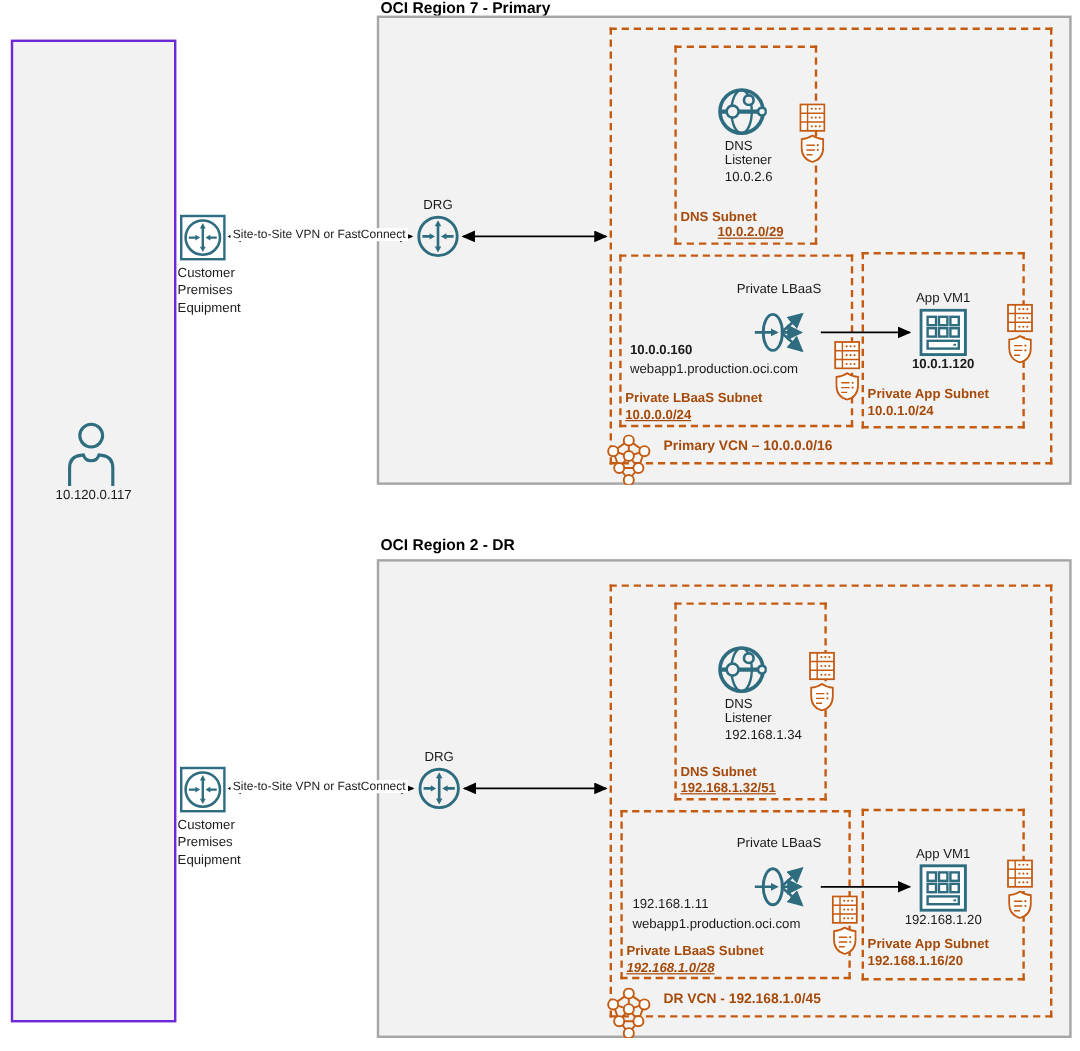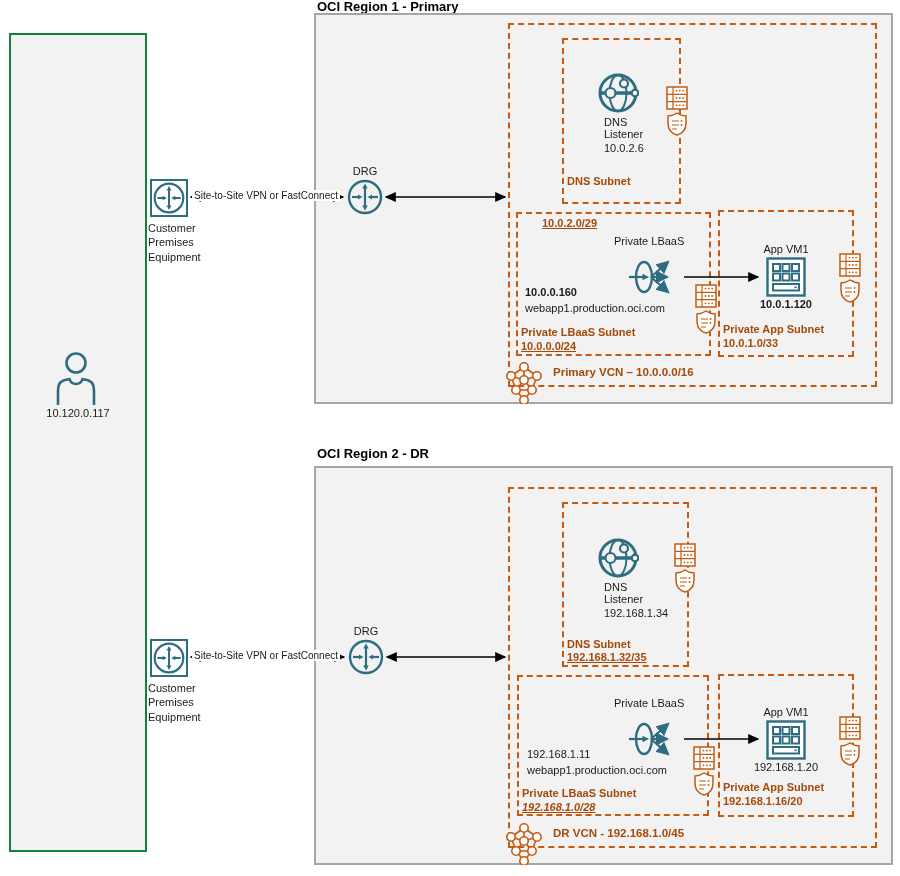--- a/index.html
+++ b/index.html
@@ -6,21 +6,21 @@
   #page {
     position:relative; width:900px; height:876px;
     font-family:"Liberation Sans", sans-serif; color:#1a1a1a;
     overflow:hidden; background:#fff;
   }
   .abs { position:absolute; }
   .region {
     background:#f2f2f2; border:2px solid #a6a6a6;
   }
   .userbox {
-    background:#f2f2f2; border:2px solid #15803d;
+    background:#f2f2f2; border:2px solid #6d28d9;
   }
   .title { font-size:13px; font-weight:bold; color:#000; white-space:nowrap; }
   .vcn {
     border:2px dashed #C55A11;
   }
   .subnet {
     border:2px dashed #C55A11;
   }
   .subnet-name { font-size:11px; font-weight:bold; color:#A54A0A; white-space:nowrap;text-align:right; }
   .cidr { font-size:11px; font-weight:bold; color:#A54A0A; white-space:nowrap; }
@@ -48,21 +48,21 @@
   <div class="abs userbox" style="left:9px; top:33px; width:134px; height:815px;">
     <div class="abs" style="left:39px; top:315px;">
       <svg width="52" height="56" viewBox="0 0 52 56" fill="none" stroke="#2E6C80" stroke-width="2.6">
         <circle cx="26" cy="13" r="9.5"></circle>
         <path d="M8 55 L8 40 Q8 30.5 17 29.5 L19.5 29.2 Q21 34 26 34 Q31 34 32.5 29.2 L35 29.5 Q44 30.5 44 40 L44 55"></path>
       </svg>
     </div>
     <div class="abs node-label center" style="left:0; top:372px; width:134px;">10.120.0.117</div>
   </div>
 
-  <div class="abs title" style="left:317px; top:-1px;">OCI Region 1 - Primary</div>
+  <div class="abs title" style="left:317px; top:-1px;">OCI Region 7 - Primary</div>
   <div class="abs region" style="left:314px; top:13px; width:575px; height:387px;"></div>
 
   <div class="abs vcn" style="left:508px; top:23px; width:365px; height:360px;"></div>
   <div class="abs" style="left:503px; top:362px;">
     <svg width="42" height="42" viewBox="0 0 42 42">
       <g stroke="#C55A11" stroke-width="1.6" fill="none">
         <path d="M21 5 L8 14 M21 5 L34 14 M21 5 L21 18 M8 14 L21 18 M34 14 L21 18 M8 14 L13 28 M34 14 L29 28 M21 18 L13 28 M21 18 L29 28 M13 28 L21 38 M29 28 L21 38 M13 28 L29 28"></path>
       </g>
       <g stroke="#C55A11" stroke-width="1.6" fill="#ffffff">
         <circle cx="21" cy="5" r="4.2"></circle>
@@ -85,21 +85,21 @@
       <line x1="4" y1="21" x2="38" y2="21" stroke="#2E6C80" stroke-width="3.5"></line>
       <circle cx="13.5" cy="21" r="5" fill="#f2f2f2" stroke="#2E6C80" stroke-width="2.2"></circle>
       <circle cx="27" cy="11.5" r="4" fill="#f2f2f2" stroke="#2E6C80" stroke-width="2.2"></circle>
       <circle cx="38" cy="21" r="3.3" fill="#f2f2f2" stroke="#2E6C80" stroke-width="2.2"></circle>
     </svg>
   </div>
   <div class="abs node-label" style="left:604px; top:116px;">DNS</div>
   <div class="abs node-label" style="left:604px; top:128px;">Listener</div>
   <div class="abs node-label" style="left:604px; top:142px;">10.0.2.6</div>
   <div class="abs subnet-name" style="left:567px; top:175px;">DNS Subnet</div>
-  <div class="abs cidr u" style="left:542px; top:188px;margin-top:29px;">10.0.2.0/29</div>
+  <div class="abs cidr u" style="left:598px; top:188px;">10.0.2.0/29</div>
 
   <div class="abs" style="left:666px; top:86px;">
     <svg width="22" height="24" viewBox="0 0 22 24">
       <rect x="1" y="1" width="20" height="22" fill="#fff" stroke="#C55A11" stroke-width="1.5"></rect>
       <path d="M1 8.3 H21 M1 15.6 H21 M7 1 V23" stroke="#C55A11" stroke-width="1.2" fill="none"></path>
       <g fill="#C55A11">
           <circle cx="10.5" cy="4.6" r="0.9"></circle>
           <circle cx="13.8" cy="4.6" r="0.9"></circle>
           <circle cx="17.1" cy="4.6" r="0.9"></circle>
       <circle cx="10.5" cy="12" r="0.9"></circle>
@@ -183,21 +183,21 @@
         <rect x="7" y="16.5" width="7" height="7"></rect>
           <rect x="16.5" y="16.5" width="7" height="7"></rect>
           <rect x="26" y="16.5" width="7" height="7"></rect>
         <rect x="7" y="27" width="26" height="6.5"></rect>
       </g>
       <rect x="28.5" y="29.5" width="2.2" height="1.6" fill="#2E6C80"></rect>
     </svg>
   </div>
   <div class="abs node-label center" style="left:736px; top:298px; width:100px;font-weight:bold;">10.0.1.120</div>
   <div class="abs subnet-name" style="left:723px; top:323px;">Private App Subnet</div>
-  <div class="abs cidr" style="left:723px; top:337px;">10.0.1.0/33</div>
+  <div class="abs cidr" style="left:723px; top:337px;">10.0.1.0/24</div>
   <div class="abs" style="left:839px; top:253px;">
     <svg width="22" height="24" viewBox="0 0 22 24">
       <rect x="1" y="1" width="20" height="22" fill="#fff" stroke="#C55A11" stroke-width="1.5"></rect>
       <path d="M1 8.3 H21 M1 15.6 H21 M7 1 V23" stroke="#C55A11" stroke-width="1.2" fill="none"></path>
       <g fill="#C55A11">
           <circle cx="10.5" cy="4.6" r="0.9"></circle>
           <circle cx="13.8" cy="4.6" r="0.9"></circle>
           <circle cx="17.1" cy="4.6" r="0.9"></circle>
       <circle cx="10.5" cy="12" r="0.9"></circle>
           <circle cx="13.8" cy="12" r="0.9"></circle>
@@ -276,21 +276,21 @@
       <line x1="4" y1="21" x2="38" y2="21" stroke="#2E6C80" stroke-width="3.5"></line>
       <circle cx="13.5" cy="21" r="5" fill="#f2f2f2" stroke="#2E6C80" stroke-width="2.2"></circle>
       <circle cx="27" cy="11.5" r="4" fill="#f2f2f2" stroke="#2E6C80" stroke-width="2.2"></circle>
       <circle cx="38" cy="21" r="3.3" fill="#f2f2f2" stroke="#2E6C80" stroke-width="2.2"></circle>
     </svg>
   </div>
   <div class="abs node-label" style="left:604px; top:581px;">DNS</div>
   <div class="abs node-label" style="left:604px; top:593px;">Listener</div>
   <div class="abs node-label" style="left:604px; top:607px;">192.168.1.34</div>
   <div class="abs subnet-name" style="left:567px; top:638px;">DNS Subnet</div>
-  <div class="abs cidr u" style="left:567px; top:651px;">192.168.1.32/35</div>
+  <div class="abs cidr u" style="left:567px; top:651px;">192.168.1.32/51</div>
   <div class="abs" style="left:674px; top:543px;">
     <svg width="22" height="24" viewBox="0 0 22 24">
       <rect x="1" y="1" width="20" height="22" fill="#fff" stroke="#C55A11" stroke-width="1.5"></rect>
       <path d="M1 8.3 H21 M1 15.6 H21 M7 1 V23" stroke="#C55A11" stroke-width="1.2" fill="none"></path>
       <g fill="#C55A11">
           <circle cx="10.5" cy="4.6" r="0.9"></circle>
           <circle cx="13.8" cy="4.6" r="0.9"></circle>
           <circle cx="17.1" cy="4.6" r="0.9"></circle>
       <circle cx="10.5" cy="12" r="0.9"></circle>
           <circle cx="13.8" cy="12" r="0.9"></circle>

